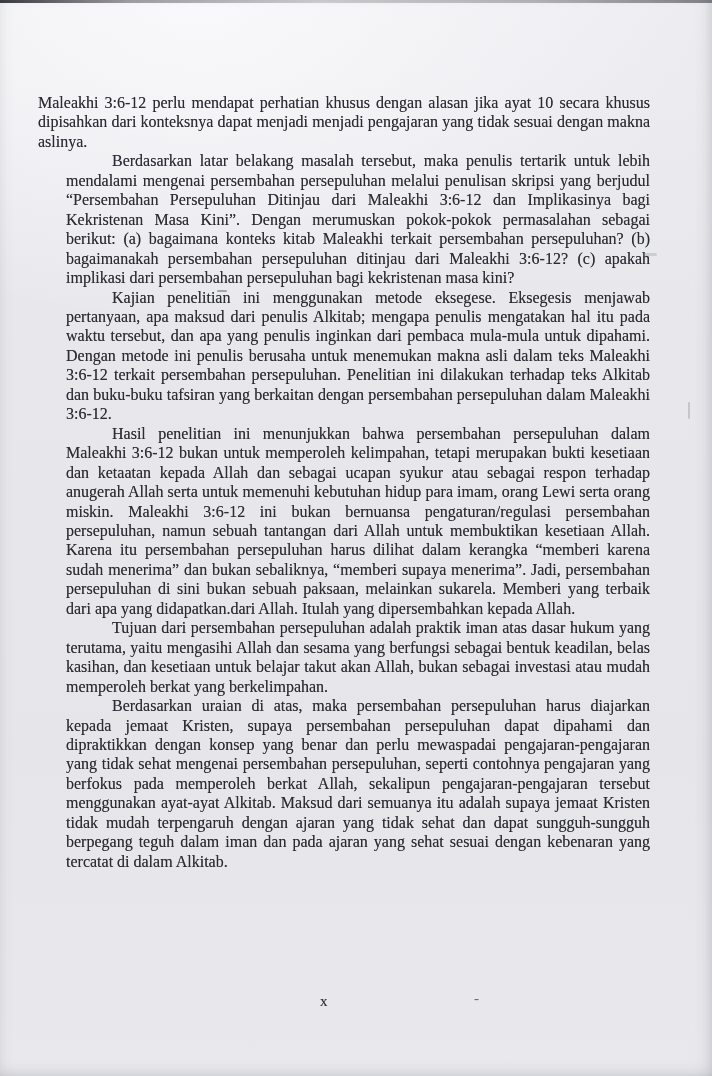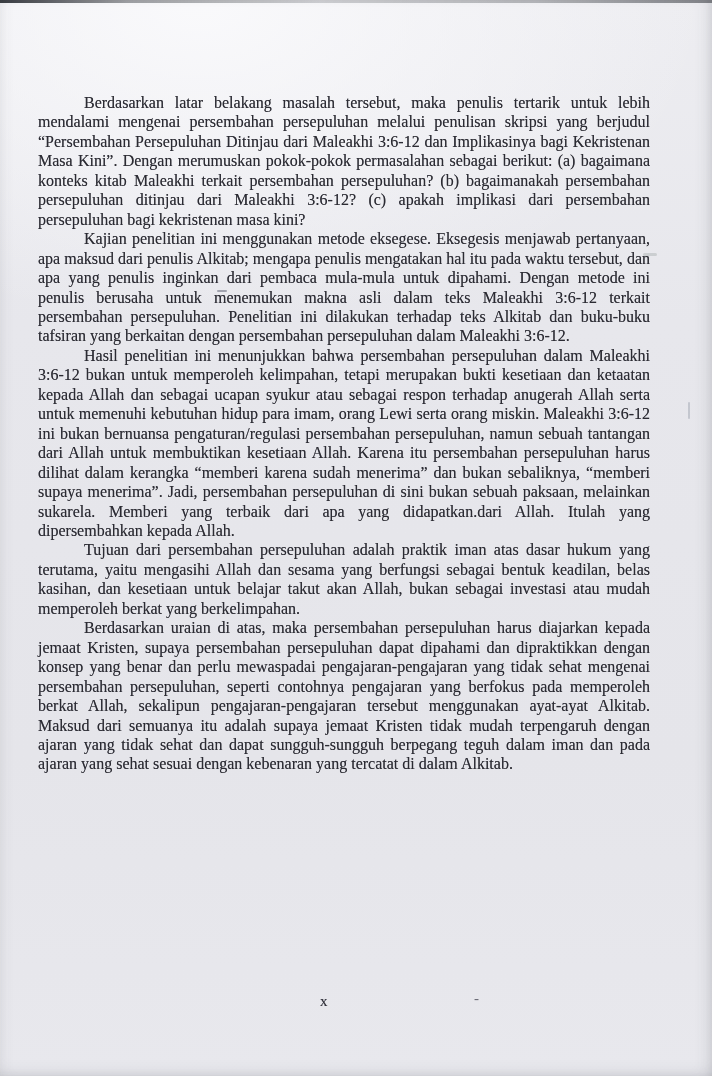--- a/index.html
+++ b/index.html
@@ -48,21 +48,21 @@
     left: 38px;
     top: 93px;
     width: 612px;
     color: #2b2b33;
     font-size: 16px;
     line-height: 19.45px;
     text-align: justify;
     text-shadow: 0 0 0.5px rgba(43,43,51,0.55);
   }
   .text-block p { margin: 0; }
-  .text-block p.indent { text-indent: 46px; }
+  .text-block p.indent { text-indent: 46px; margin-left: 28px; }
   .pagenum {
     position: absolute;
     top: 993px;
     left: 320px;
     font-size: 15px;
     color: #33333d;
     text-shadow: 0 0 0.5px rgba(43,43,51,0.5);
   }
   .footer-dash {
     position: absolute;
@@ -100,20 +100,21 @@
     border-radius: 2px;
   }
 </style>
 </head>
 <body>
 
 <div class="paper">
   <div class="top-edge"></div>
 
   <div class="text-block">
+      <p>Maleakhi 3:6-12 perlu mendapat perhatian khusus dengan alasan jika ayat 10 secara khusus dipisahkan dari konteksnya dapat menjadi menjadi pengajaran yang tidak sesuai dengan makna aslinya.</p>
       <p class="indent">Berdasarkan latar belakang masalah tersebut, maka penulis tertarik untuk lebih mendalami mengenai persembahan persepuluhan melalui penulisan skripsi yang berjudul “Persembahan Persepuluhan Ditinjau dari Maleakhi 3:6-12 dan Implikasinya bagi Kekristenan Masa Kini”. Dengan merumuskan pokok-pokok permasalahan sebagai berikut: (a) bagaimana konteks kitab Maleakhi terkait persembahan persepuluhan? (b) bagaimanakah persembahan persepuluhan ditinjau dari Maleakhi 3:6-12? (c) apakah implikasi dari persembahan persepuluhan bagi kekristenan masa kini?</p>
       <p class="indent">Kajian penelitian ini menggunakan metode eksegese. Eksegesis menjawab pertanyaan, apa maksud dari penulis Alkitab; mengapa penulis mengatakan hal itu pada waktu tersebut, dan apa yang penulis inginkan dari pembaca mula-mula untuk dipahami. Dengan metode ini penulis berusaha untuk menemukan makna asli dalam teks Maleakhi 3:6-12 terkait persembahan persepuluhan. Penelitian ini dilakukan terhadap teks Alkitab dan buku-buku tafsiran yang berkaitan dengan persembahan persepuluhan dalam Maleakhi 3:6-12.</p>
       <p class="indent">Hasil penelitian ini menunjukkan bahwa persembahan persepuluhan dalam Maleakhi 3:6-12 bukan untuk memperoleh kelimpahan, tetapi merupakan bukti kesetiaan dan ketaatan kepada Allah dan sebagai ucapan syukur atau sebagai respon terhadap anugerah Allah serta untuk memenuhi kebutuhan hidup para imam, orang Lewi serta orang miskin. Maleakhi 3:6-12 ini bukan bernuansa pengaturan/regulasi persembahan persepuluhan, namun sebuah tantangan dari Allah untuk membuktikan kesetiaan Allah. Karena itu persembahan persepuluhan harus dilihat dalam kerangka “memberi karena sudah menerima” dan bukan sebaliknya, “memberi supaya menerima”. Jadi, persembahan persepuluhan di sini bukan sebuah paksaan, melainkan sukarela. Memberi yang terbaik dari apa yang didapatkan.dari Allah. Itulah yang dipersembahkan kepada Allah.</p>
       <p class="indent">Tujuan dari persembahan persepuluhan adalah praktik iman atas dasar hukum yang terutama, yaitu mengasihi Allah dan sesama yang berfungsi sebagai bentuk keadilan, belas kasihan, dan kesetiaan untuk belajar takut akan Allah, bukan sebagai investasi atau mudah memperoleh berkat yang berkelimpahan.</p>
       <p class="indent">Berdasarkan uraian di atas, maka persembahan persepuluhan harus diajarkan kepada jemaat Kristen, supaya persembahan persepuluhan dapat dipahami dan dipraktikkan dengan konsep yang benar dan perlu mewaspadai pengajaran-pengajaran yang tidak sehat mengenai persembahan persepuluhan, seperti contohnya pengajaran yang berfokus pada memperoleh berkat Allah, sekalipun pengajaran-pengajaran tersebut menggunakan ayat-ayat Alkitab. Maksud dari semuanya itu adalah supaya jemaat Kristen tidak mudah terpengaruh dengan ajaran yang tidak sehat dan dapat sungguh-sungguh berpegang teguh dalam iman dan pada ajaran yang sehat sesuai dengan kebenaran yang tercatat di dalam Alkitab.</p>
     </div>
 
   <div class="pagenum">x</div>
 
   <div class="footer-dash">-</div>

